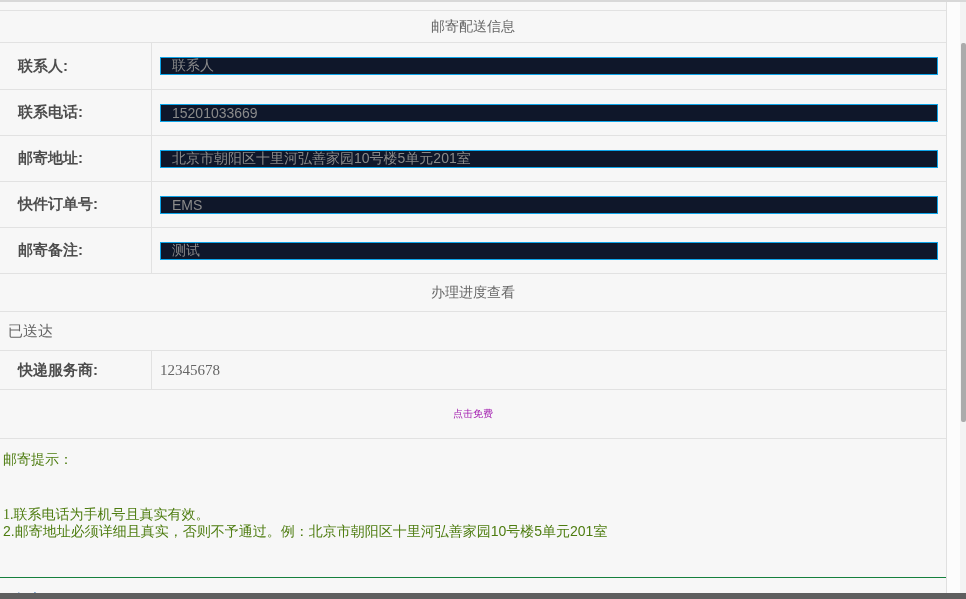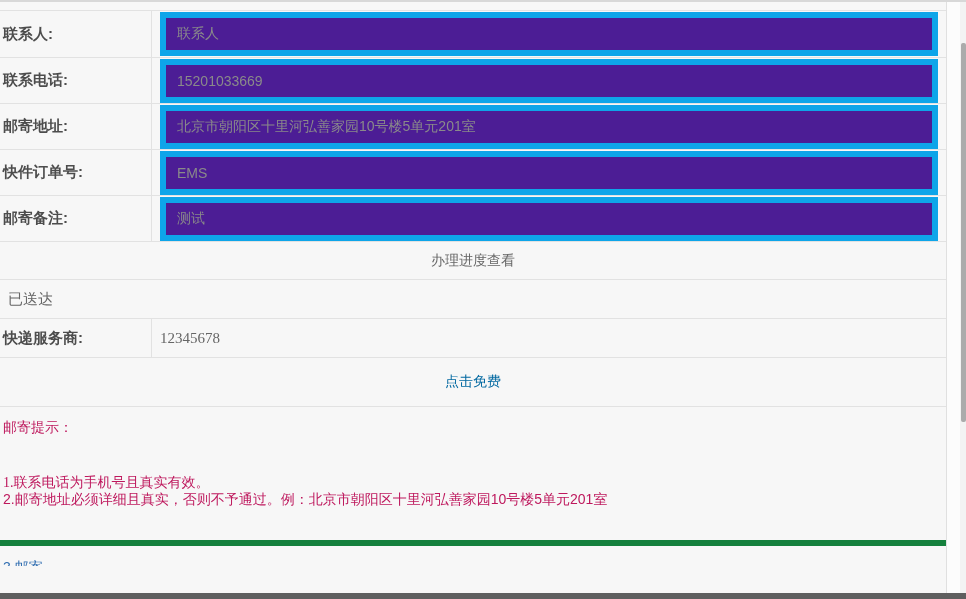--- a/index.html
+++ b/index.html
@@ -26,39 +26,39 @@
     display: flex; align-items: center; justify-content: center;
     color: #666; font-size: 14px;
   }
   .sec-header.progress { height: 38px; }
   .frow { height: 47px; border-bottom: 1px solid #e2e2e2; display: flex; }
   .frow.h46 { height: 46px; }
   .info-row { height: 39px; border-bottom: 1px solid #e2e2e2; display: flex; }
   .label-cell {
     width: 152px; border-right: 1px solid #e2e2e2;
     display: flex; align-items: center;
-    padding-left: 3px;
+    padding-left: 18px;
     font-weight: bold; color: #4d4d4d; font-size: 15px;
   }
   .value-cell { flex: 1; display: flex; align-items: center; padding-left: 8px; }
   .field-input {
-    width: 778px; height: 44px;
-    background: #4c1d95; border: 6px solid #0ea5e9;
+    width: 778px; height: 18px;
+    background: #0f172a; border: 1px solid #0ea5e9;
     color: #8a8a8a; font-size: 14px; padding: 0 11px;
     font-family: inherit;
   }
   .value-text { color: #666; font-size: 15px; font-family: Liberation Serif, serif; }
   .link-row {
     height: 49px; border-bottom: 1px solid #e2e2e2;
     display: flex; align-items: center; justify-content: center;
   }
-  .free-link { color: #0369a1; font-size: 14px; cursor: pointer; }
+  .free-link { color: #a21caf; font-size: 10px; cursor: pointer; }
   .tips {
-    height: 139px; border-bottom: 6px solid #15803d;
-    padding-left: 3px; color: #be185d; font-size: 14px; overflow: hidden;
+    height: 139px; border-bottom: 1px solid #15803d;
+    padding-left: 3px; color: #4d7c0f; font-size: 14px; overflow: hidden;
   }
   .tips .tips-heading { margin-top: 12px; line-height: 16px; }
   .tips .tip-line1 { margin-top: 40px; line-height: 16px; font-family: Liberation Serif, serif; }
   .tips .tip-line2 { line-height: 16px; }
   .partial-row {
     height: 20px; overflow: hidden;
     padding-left: 3px; color: #2e6cb0; font-size: 14px;
   }
   .partial-row span { display: inline-block; margin-top: 13px; line-height: 16px; }
   .footer-bar {
@@ -75,20 +75,23 @@
   }
 </style>
 </head>
 <body>
 
 <div class="topline"></div>
 
 <div class="content">
   <div class="tbl">
 
+    <div class="sec-header">
+      <span>邮寄配送信息</span>
+    </div>
 
     <div class="frow">
       <div class="label-cell">联系人:</div>
       <div class="value-cell">
         <input class="field-input" type="text" value="联系人" style="">
       </div>
     </div>
 
     <div class="frow h46">
       <div class="label-cell">联系电话:</div>

